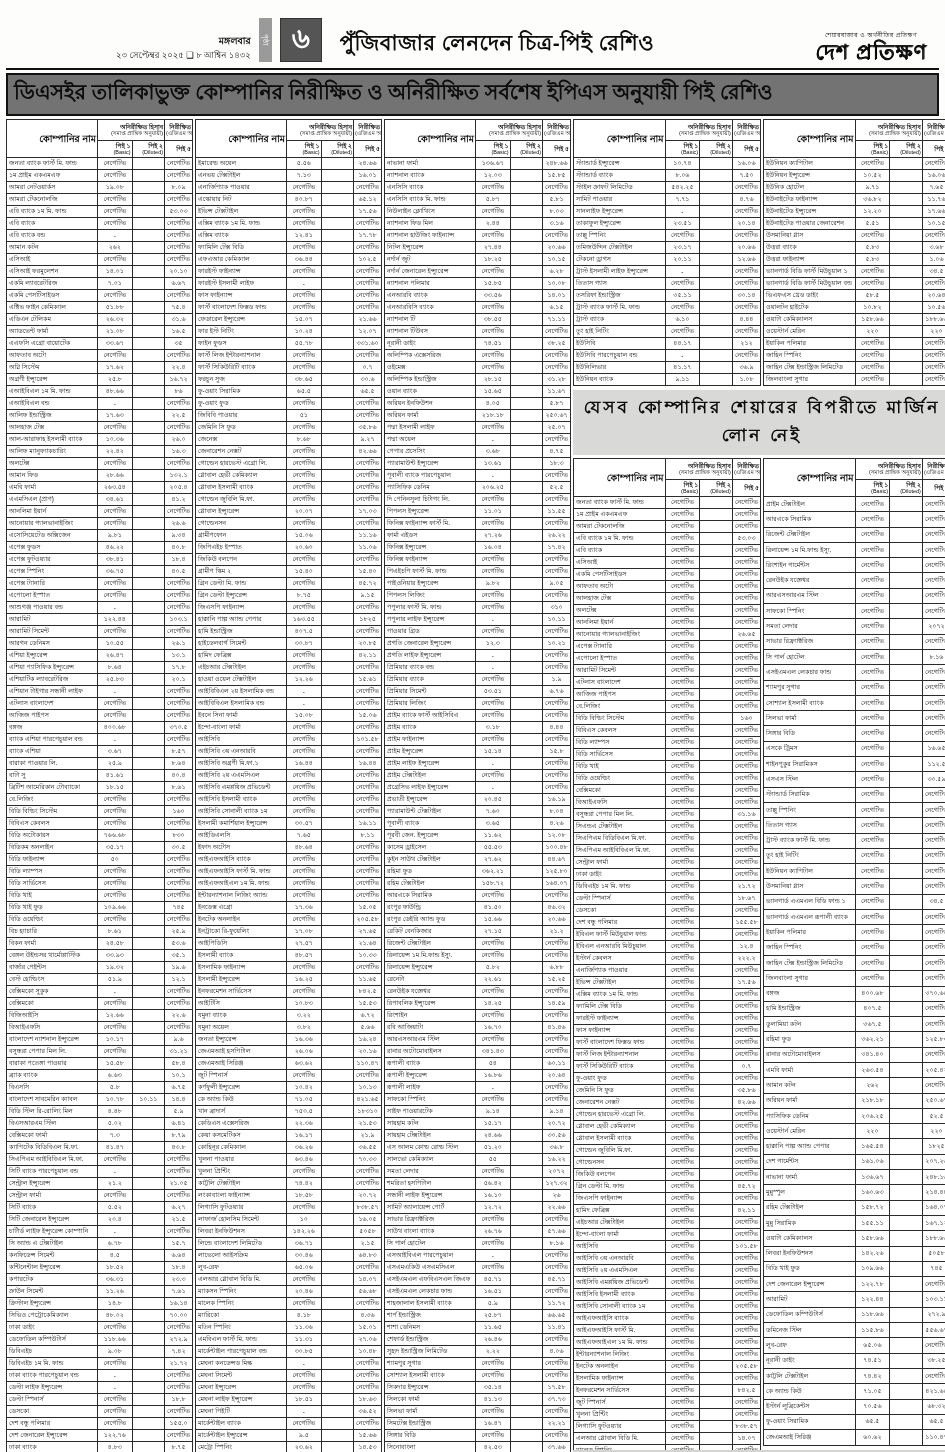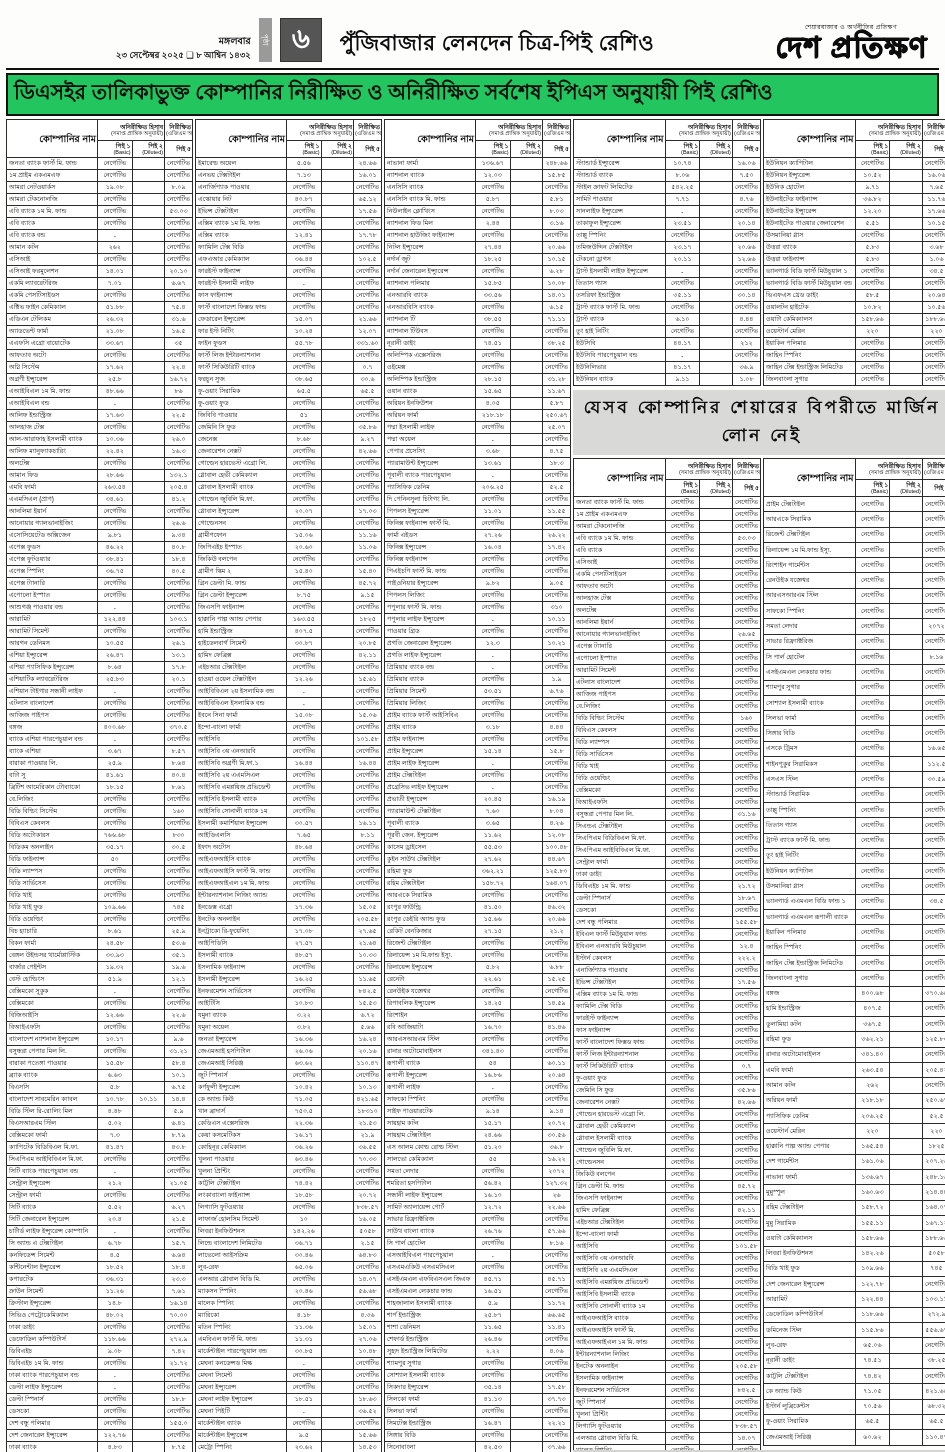--- a/index.html
+++ b/index.html
@@ -2,32 +2,32 @@
 <html lang="bn"><head>
 <meta charset="utf-8">
 <style>
   *{margin:0;padding:0;box-sizing:border-box}
   html,body{width:945px;background:#f6f6f4}
   body{height:1452px;overflow:hidden;font-family:"Liberation Sans","DejaVu Sans",sans-serif;color:#0d0d0d}
   .page{width:945px;height:1452px;background:#fdfdfc;padding:12px 4px 0}
   
   .hdr{display:flex;align-items:flex-end;gap:8px;padding:6px 6px 5px 2px}
   .hdr-date{margin-left:110px;text-align:right;font-size:9.5px;line-height:1.55;font-weight:bold}
-  .hdr-date .d2{font-weight:bold;font-size:8.5px}
+  .hdr-date .d2{font-weight:normal;font-size:8.5px}
   .badge-strip{width:13px;height:44px;background:#9a9a9a;color:#fff;font-size:7px;
     writing-mode:vertical-rl;display:flex;align-items:center;justify-content:center}
   .badge{width:42px;height:44px;background:#555;color:#fff;font-size:28px;font-weight:bold;
     display:flex;align-items:center;justify-content:center;border:1px solid #333}
   .hdr-title{flex:1;font-size:21px;font-weight:bold;padding-left:10px;letter-spacing:.5px}
   .masthead{text-align:center;padding-right:8px}
   .masthead .tag{font-size:6px;letter-spacing:.5px}
-  .masthead .nm{font-size:29px;font-weight:700;letter-spacing:1px;
+  .masthead .nm{font-size:21px;font-weight:400;letter-spacing:1px;
     text-shadow:1px 0 #000, 0 1px #000;line-height:1}
   .rule{border-top:2.5px solid #111;margin:1px 2px 3px}
-  .banner{border:2px solid #111;margin:0 2px 3px;padding:2px 6px 3px;font-size:20.5px;font-weight:bold;background:#22c55e}
+  .banner{border:2px solid #111;margin:0 2px 3px;padding:2px 6px 3px;font-size:20.5px;font-weight:bold;background:#737373}
   
   .cols{display:flex;gap:2px;padding:0 2px;align-items:flex-start}
   .colw{width:187px;flex:0 0 auto}
   table{border-collapse:collapse;width:100%;table-layout:fixed;background:#fff}
   th,td{border:1px solid #2b2b2b;overflow:hidden;white-space:nowrap}
   thead .r1 th{height:21px}
   thead .r2 th{height:17px}
   th{font-size:6.1px;line-height:1.2;text-align:right;font-weight:bold;padding:0 1px}
   th.th-co{font-size:9.5px}
   th .sub{font-weight:normal;font-size:5.5px;display:block}

